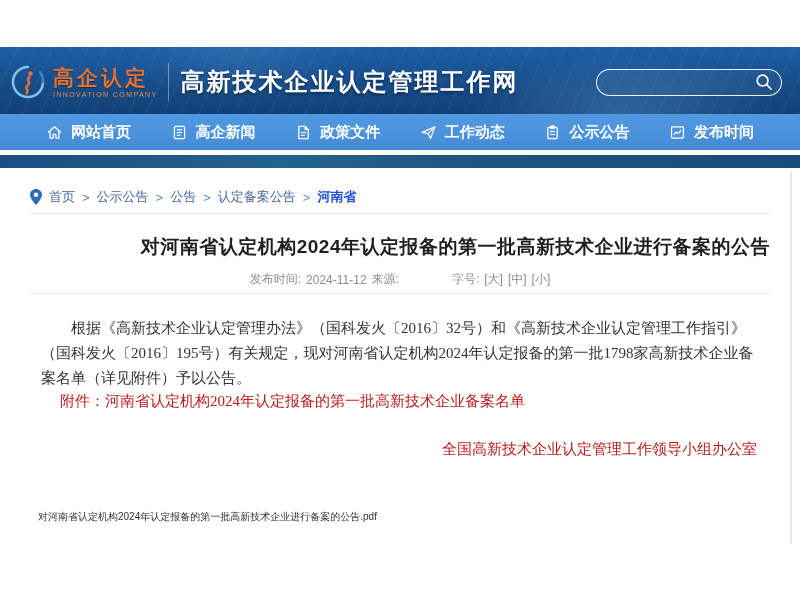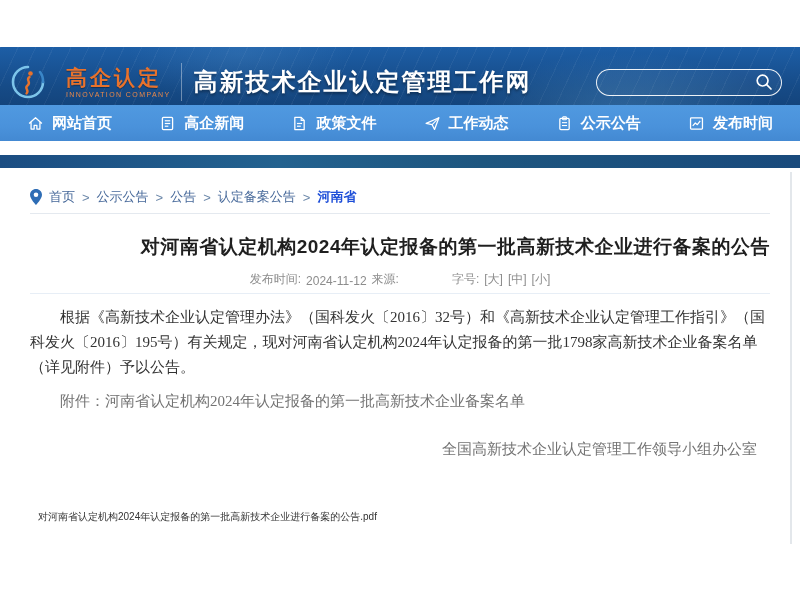--- a/index.html
+++ b/index.html
@@ -13,42 +13,42 @@
     position:absolute;left:0;top:47px;width:800px;height:72px;
     background:
       radial-gradient(ellipse 220px 90px at 78% 95%, rgba(120,190,235,.28), transparent 70%),
       radial-gradient(ellipse 160px 70px at 30% 10%, rgba(110,170,220,.18), transparent 70%),
       repeating-linear-gradient(115deg, rgba(255,255,255,.05) 0 1px, transparent 1px 16px),
       linear-gradient(180deg,#1d5ea6 0%,#164b87 55%,#123f74 100%);
     overflow:hidden;
   }
   .header-inner{display:flex;align-items:center;height:56px;margin-top:7px;padding:0 10px;}
   .logo-icon{width:36px;height:36px;flex:0 0 auto;}
-  .logo-text{margin-left:20px;line-height:1;}
+  .logo-text{margin-left:7px;line-height:1;}
   .logo-cn{font-size:21px;font-weight:bold;color:#e8722c;letter-spacing:3px;
     text-shadow:0 1px 1px rgba(0,0,0,.35);}
   .logo-en{font-size:7px;color:#e8884a;letter-spacing:1.4px;margin-top:3px;}
   .logo-sep{width:1px;height:38px;background:rgba(255,255,255,.38);margin:0 12px 0 10px;}
   .site-title{font-size:24px;font-weight:bold;color:#ffffff;letter-spacing:2px;
     text-shadow:0 2px 3px rgba(0,0,0,.4);white-space:nowrap;}
   .search-box{
     margin-left:auto;margin-right:8px;display:flex;align-items:center;
     width:186px;height:27px;border:1.5px solid rgba(255,255,255,.92);
     border-radius:15px;box-sizing:border-box;padding:0 8px 0 12px;background:rgba(255,255,255,.04);
   }
   .search-box input{
     flex:1;border:none;outline:none;background:transparent;color:#fff;font-size:12px;min-width:0;
   }
   .search-btn{flex:0 0 auto;width:18px;height:18px;cursor:pointer;display:flex;align-items:center;}
   
   .main-nav{
-    position:absolute;left:0;top:105px;width:800px;height:36px;
+    position:absolute;left:0;top:114px;width:800px;height:36px;
     background:linear-gradient(180deg,#5099e0 0%,#4a92db 60%,#4389d2 100%);
     display:flex;align-items:center;justify-content:space-between;
-    padding:0 27px;box-sizing:border-box;
+    padding:0 46px;box-sizing:border-box;
   }
   .nav-item{display:flex;align-items:center;gap:8px;color:#ffffff;font-size:15px;
     font-weight:bold;cursor:pointer;white-space:nowrap;text-decoration:none;}
   .nav-item svg{display:block;}
   .nav-strip{
     position:absolute;left:0;top:155px;width:800px;height:13px;
     background:linear-gradient(90deg,#1b4d82 0%,#23628f 35%,#1e567f 60%,#194a7c 100%);
   }
   
   .breadcrumb{
@@ -59,35 +59,35 @@
   .crumb-sep{color:#6b87a9;}
   .crumb-current{color:#1d4ed8;font-weight:bold;}
   .rule-1{position:absolute;left:30px;top:213px;width:740px;height:1px;background:#e4e9ef;}
   
   .article-title{
     position:absolute;left:30px;top:234px;width:740px;text-align:right;
     font-size:19px;font-weight:bold;color:#1f1f1f;letter-spacing:.5px;
   }
   .article-meta{
     position:absolute;left:30px;top:271px;width:740px;display:flex;justify-content:center;
-    align-items:flex-end;font-size:12px;color:#8c8c8c;gap:5px;
+    align-items:center;font-size:12px;color:#8c8c8c;gap:5px;
   }
   .meta-gap{width:38px;}
   .fontsize-opt{cursor:pointer;color:#8c8c8c;}
   .rule-2{position:absolute;left:30px;top:293px;width:740px;height:1px;background:#e7eef6;}
   .serif{font-family:"Liberation Serif","DejaVu Serif",serif;}
   .article-body{
     position:absolute;left:30px;top:305px;width:738px;
     font-size:15px;line-height:25px;color:#333333;
   }
-  .article-body p{margin:0;text-indent:2em;}
+  .article-body p{margin:11px;text-indent:2em;}
   .attachment-line{position:absolute;left:30px;top:392px;width:740px;
-    font-size:15px;color:#737373;text-indent:2em;}
+    font-size:15px;color:#b91c1c;text-indent:2em;}
   .sig-block{position:absolute;top:440px;right:43px;text-align:center;
-    font-size:15px;color:#737373;line-height:18px;}
+    font-size:15px;color:#b91c1c;line-height:18px;}
   .sig-date{margin-top:13px;}
   .pdf-link{
     position:absolute;left:38px;top:510px;font-size:10px;color:#333333;
     cursor:pointer;text-decoration:none;
   }
   .scroll-line{position:absolute;left:790px;top:172px;width:2px;height:372px;background:#e3e7eb;}
 </style>
 </head>
 <body>
 

